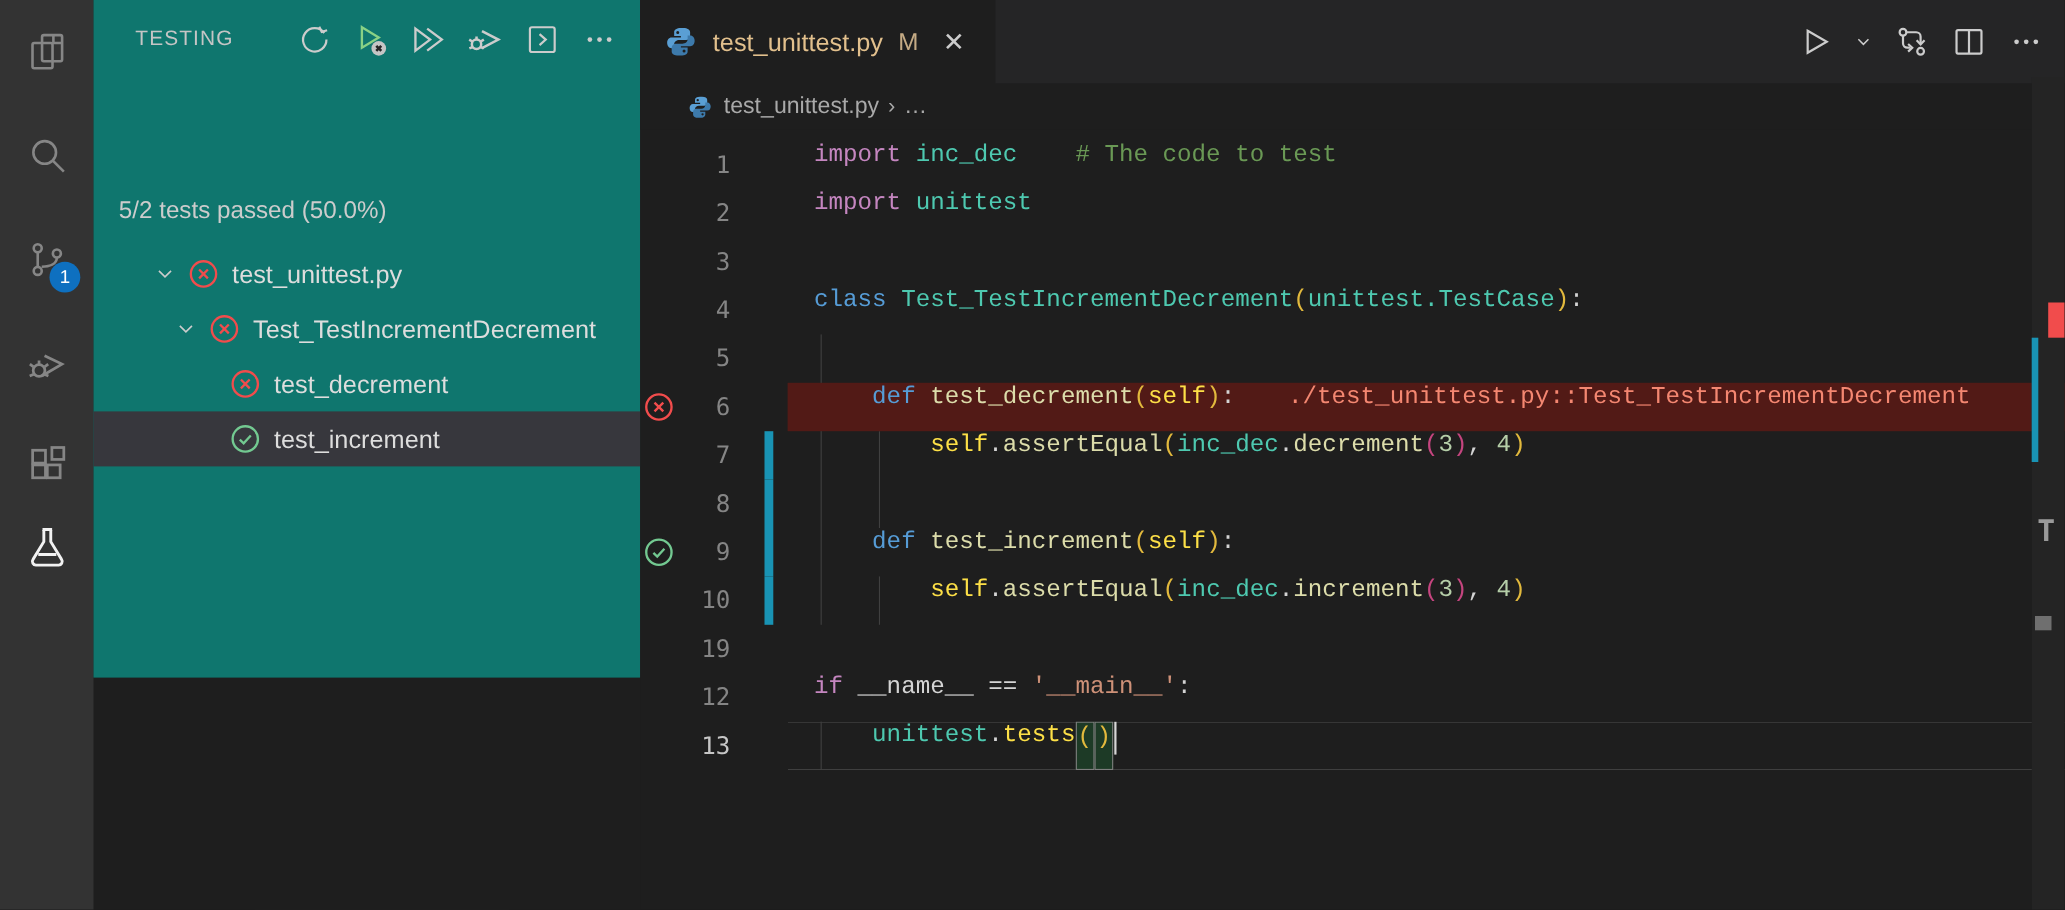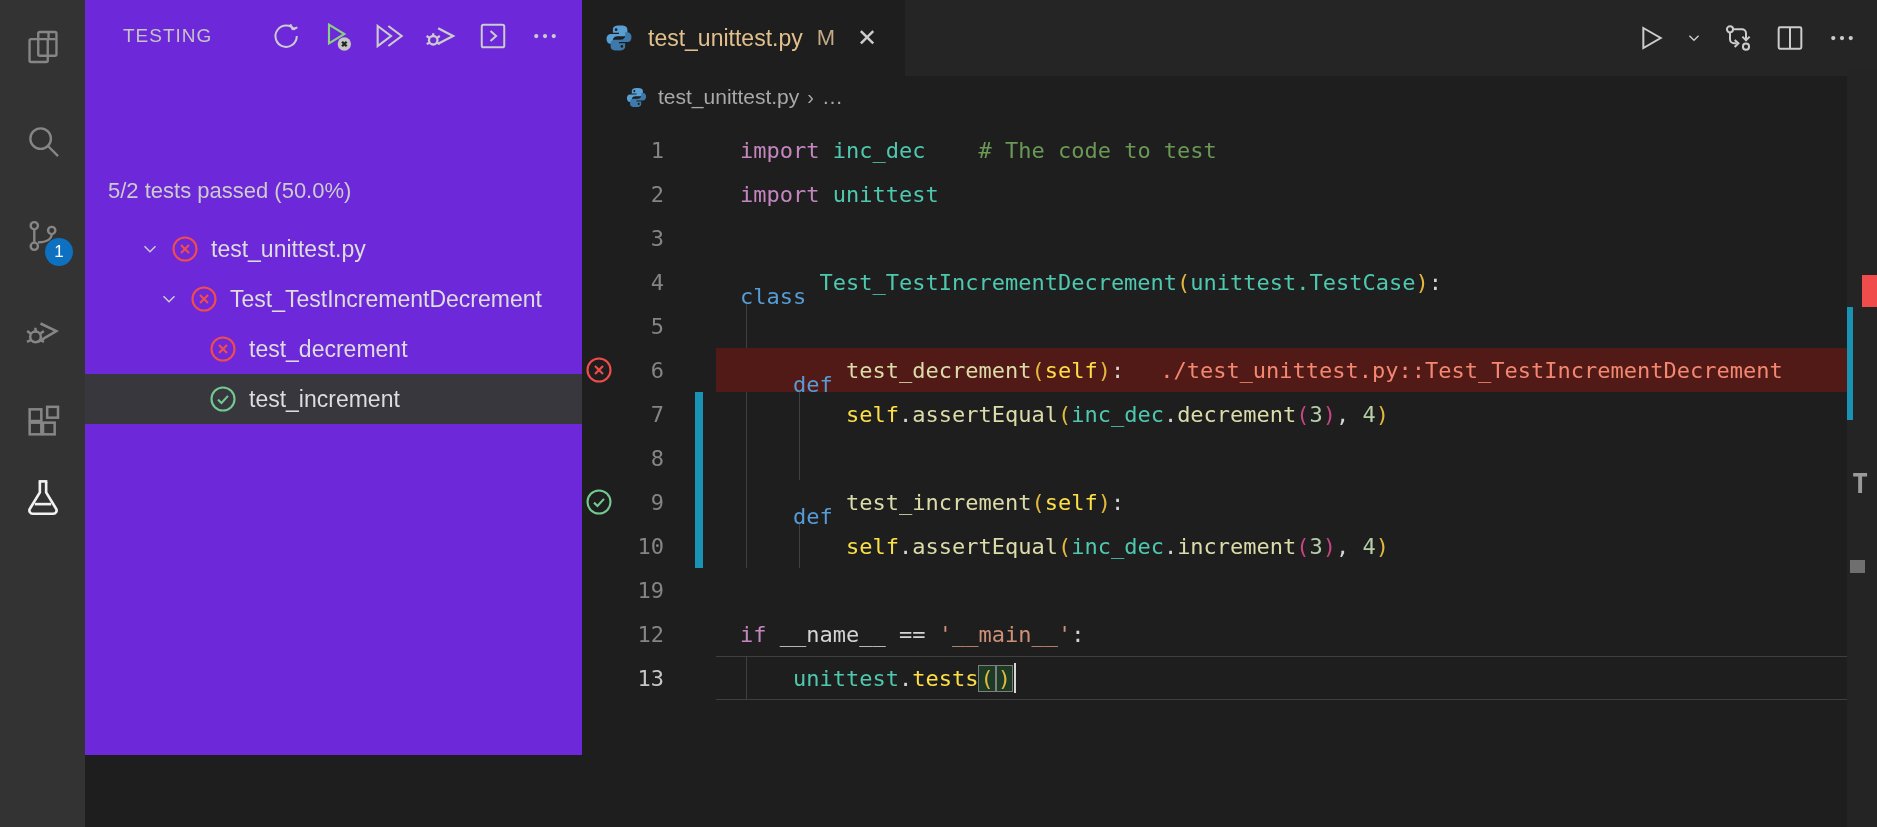--- a/index.html
+++ b/index.html
@@ -9,21 +9,21 @@
 
   
   .activitybar { position:absolute; left:0; top:0; width:85px; height:827px; background:#333333; }
   .ab-item { position:absolute; left:0; width:85px; height:85px; display:flex; align-items:center; justify-content:center; cursor:pointer; }
   .ab-item svg { stroke:#868686; fill:none; stroke-width:1.5; }
   .ab-item.active svg { stroke:#f2f2f2; }
   .scm-badge { position:absolute; right:12px; bottom:12px; width:28px; height:28px; border-radius:50%;
     background:#0e70c0; color:#fff; font-size:17px; display:flex; align-items:center; justify-content:center; }
 
   
-  .sidebar { position:absolute; left:85px; top:0; width:497px; height:755px; background:#6d28d9; }
+  .sidebar { position:absolute; left:85px; top:0; width:497px; height:616px; background:#0f766e; }
   .side-header { position:absolute; left:0; top:0; width:100%; height:72px; display:flex; align-items:center; }
   .side-title { margin-left:38px; color:#c5c5c5; font-size:19px; letter-spacing:1px; }
   .side-tools { position:absolute; right:18px; top:0; height:72px; display:flex; align-items:center; gap:14px; }
   .tool-btn { width:38px; height:38px; display:flex; align-items:center; justify-content:center; border-radius:5px; cursor:pointer; }
   .tool-btn svg { stroke:#cccccc; fill:none; stroke-width:1.6; }
   .filter-wrap { position:absolute; left:15px; top:89px; width:466px; height:64px; background:#3c3c3c; display:flex; align-items:center; }
   .filter-input { flex:1; background:transparent; border:none; outline:none; color:#cccccc; font-size:22px; padding-left:16px;
     font-family:"Liberation Sans", sans-serif; }
   .filter-input::placeholder { color:#989898; opacity:1; }
   .filter-funnel { width:44px; display:flex; justify-content:center; cursor:pointer; }
@@ -60,36 +60,36 @@
   
   .editor-code { position:absolute; left:0; top:118px; width:100%; height:709px;
     font-family:"DejaVu Sans Mono", monospace; font-size:22px; padding-top:10px; }
   .cl { height:44px; display:flex; align-items:stretch; position:relative; }
   .g-ic { width:34px; flex:0 0 34px; display:flex; align-items:center; justify-content:center; }
   .g-num { width:66px; flex:0 0 66px; text-align:right; padding-right:18px; color:#858585; font-size:22px;
     display:flex; align-items:center; justify-content:flex-end; }
   .g-num.cur { color:#c6c6c6; }
   .g-bar { width:8px; flex:0 0 8px; margin:0 13px 0 13px; }
   .g-bar.on { background:#1993b4; }
-  .ltext { flex:1; display:flex; align-items:center; padding-left:24px; white-space:pre; overflow:hidden; position:relative; }
+  .ltext { flex:1; display:flex; padding-left:24px; white-space:pre; overflow:hidden; position:relative;font-family:Liberation Mono, monospace; }
   .ltext.errbg { background:#521a16; }
   .ltext.curline { box-shadow: inset 0 1px 0 #3f3f3f, inset 0 -1px 0 #3f3f3f; }
   .tok-kw  { color:#c586c0; }
-  .tok-kw2 { color:#569cd6;margin-top:28px; }
+  .tok-kw2 { color:#569cd6; }
   .tok-typ { color:#4ec9b0; }
   .tok-fn  { color:#dcdcaa; }
   .tok-var { color:#fde047; }
   .tok-str { color:#ce9178; }
   .tok-num { color:#b5cea8; }
   .tok-cmt { color:#6a9955; }
   .tok-pln { color:#d4d4d4; }
   .tok-b1  { color:#e2b93d; }
   .tok-b2  { color:#c5457f; }
   .tok-bm  { color:#e2b93d; background:#1d3a26; border:1px solid #7e7e7e; padding:0 1px; }
-  .errmsg  { color:#f48771; margin-left:36px; }
+  .errmsg  { color:#f48771; margin-left:48px; }
   .cursor  { display:inline-block; width:2px; height:30px; background:#d7d7d7; vertical-align:middle; margin-left:1px; }
   .guide { position:absolute; width:1px; background:#404040; }
   .testic { width:30px; height:30px; }
 
   
   .minimap { position:absolute; right:0; top:70px; width:30px; height:757px; background:#242424; }
   .mm-red  { position:absolute; right:0; top:205px; width:15px; height:32px; background:#f14c4c; }
   .mm-teal { position:absolute; left:0; top:237px; width:6px; height:113px; background:#1993b4; }
   .mm-t    { position:absolute; left:5px; top:398px; color:#9a9a9a; font-size:27px; font-weight:bold;
     font-family:"DejaVu Sans Mono", monospace; }

